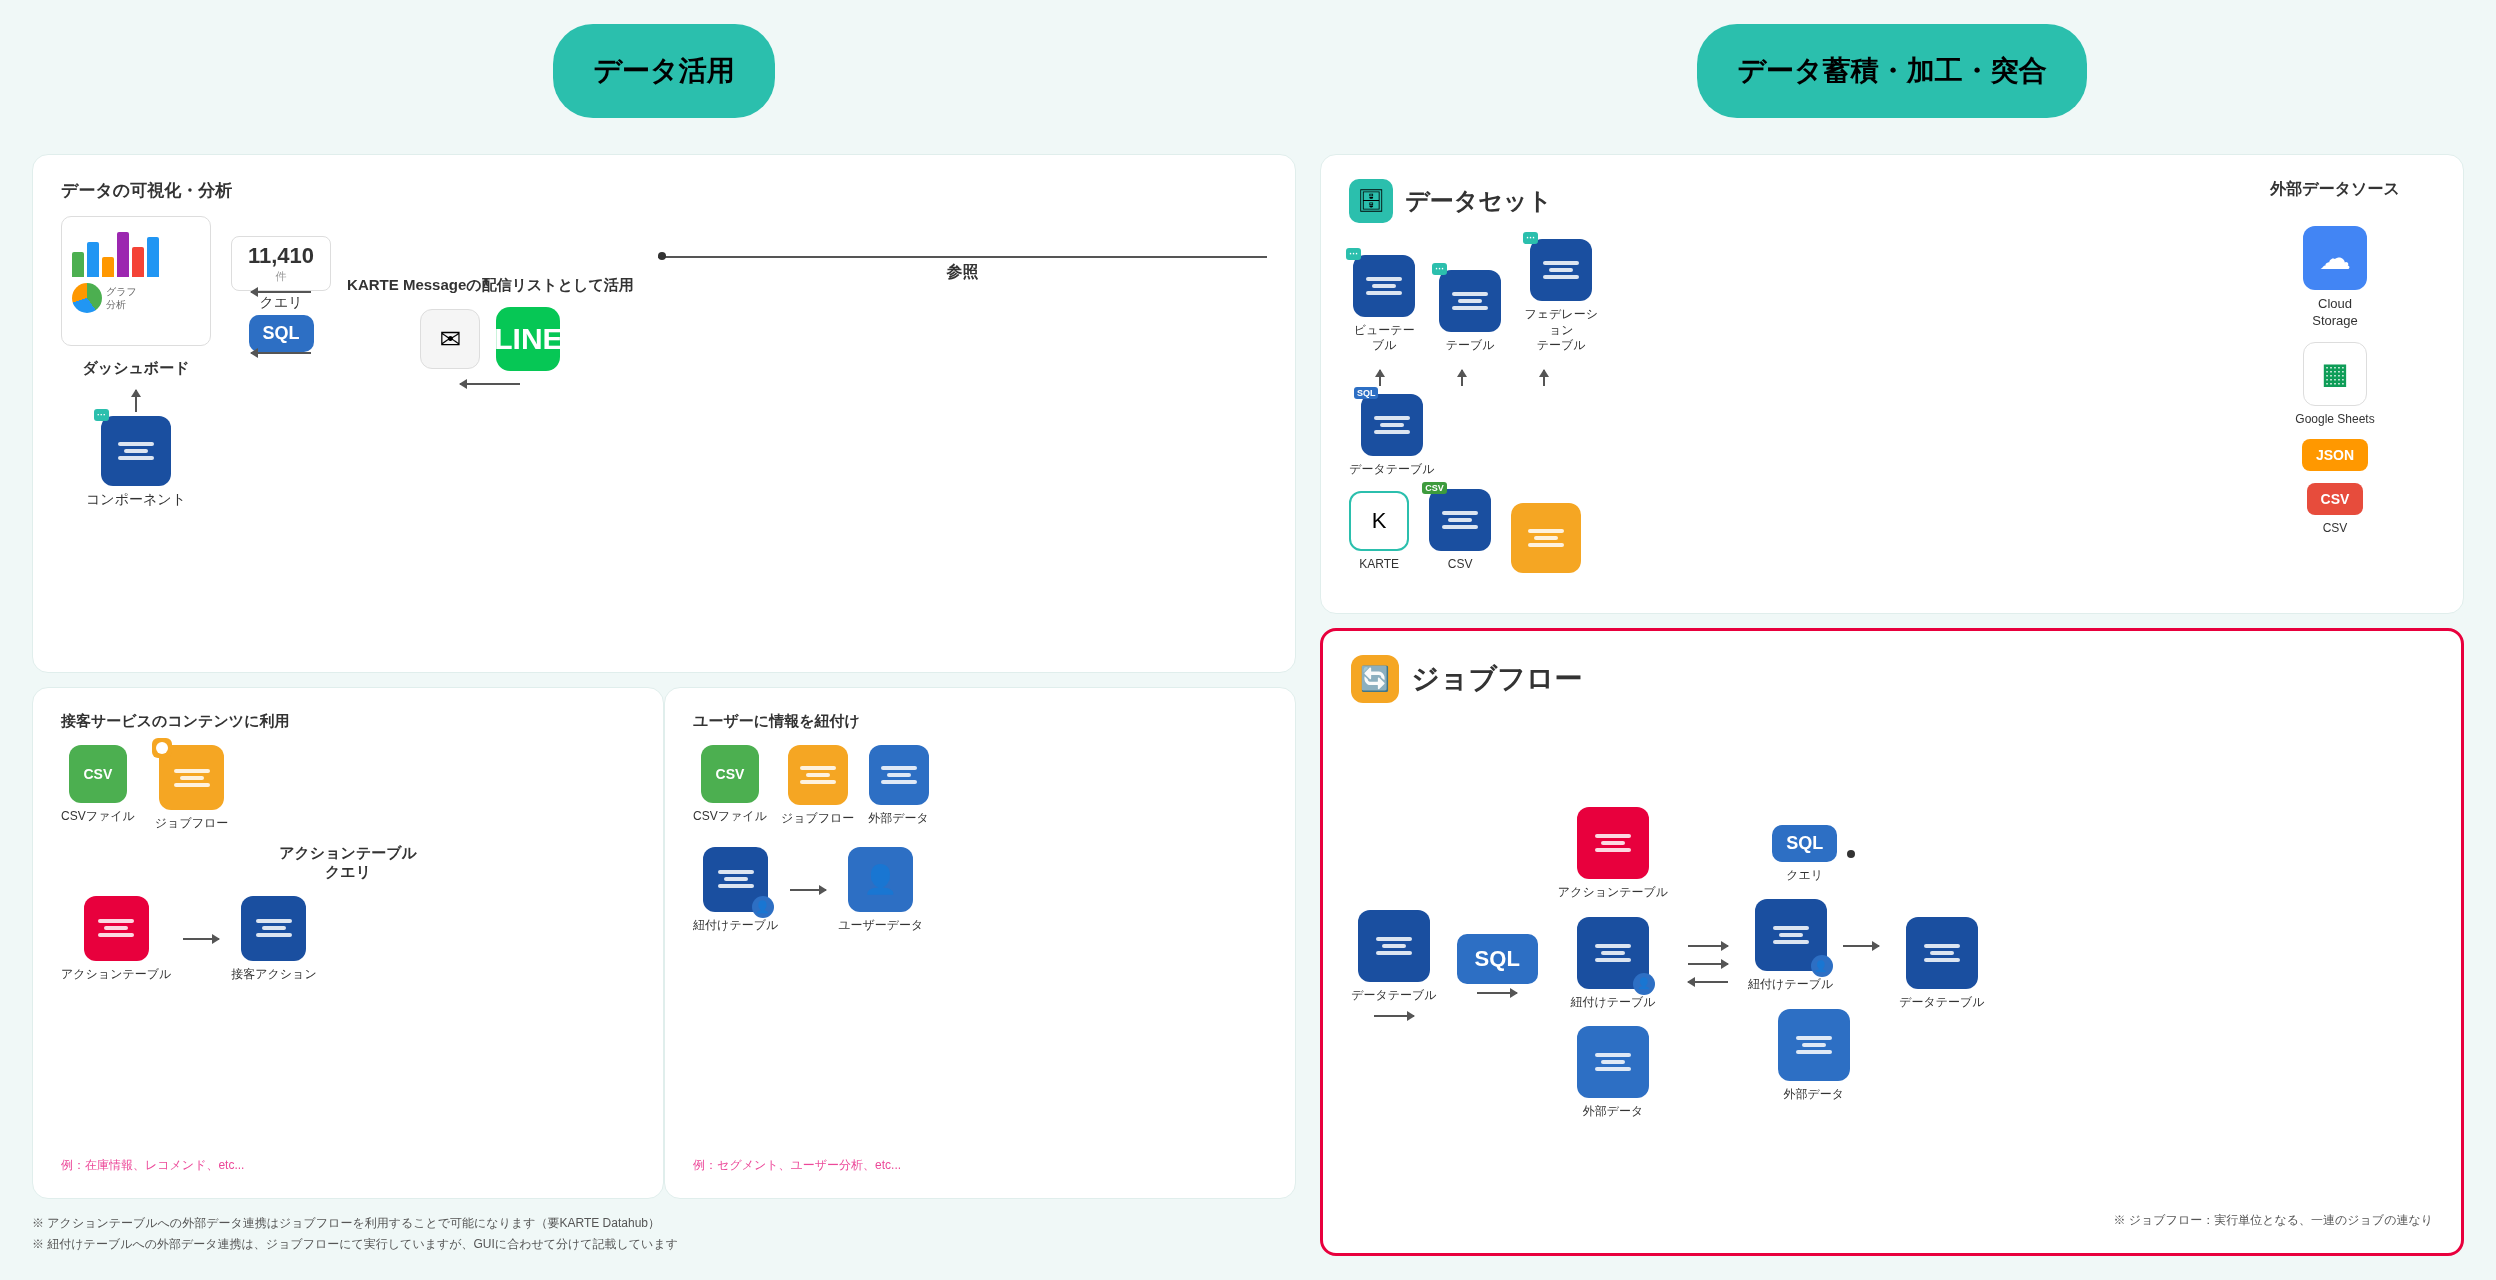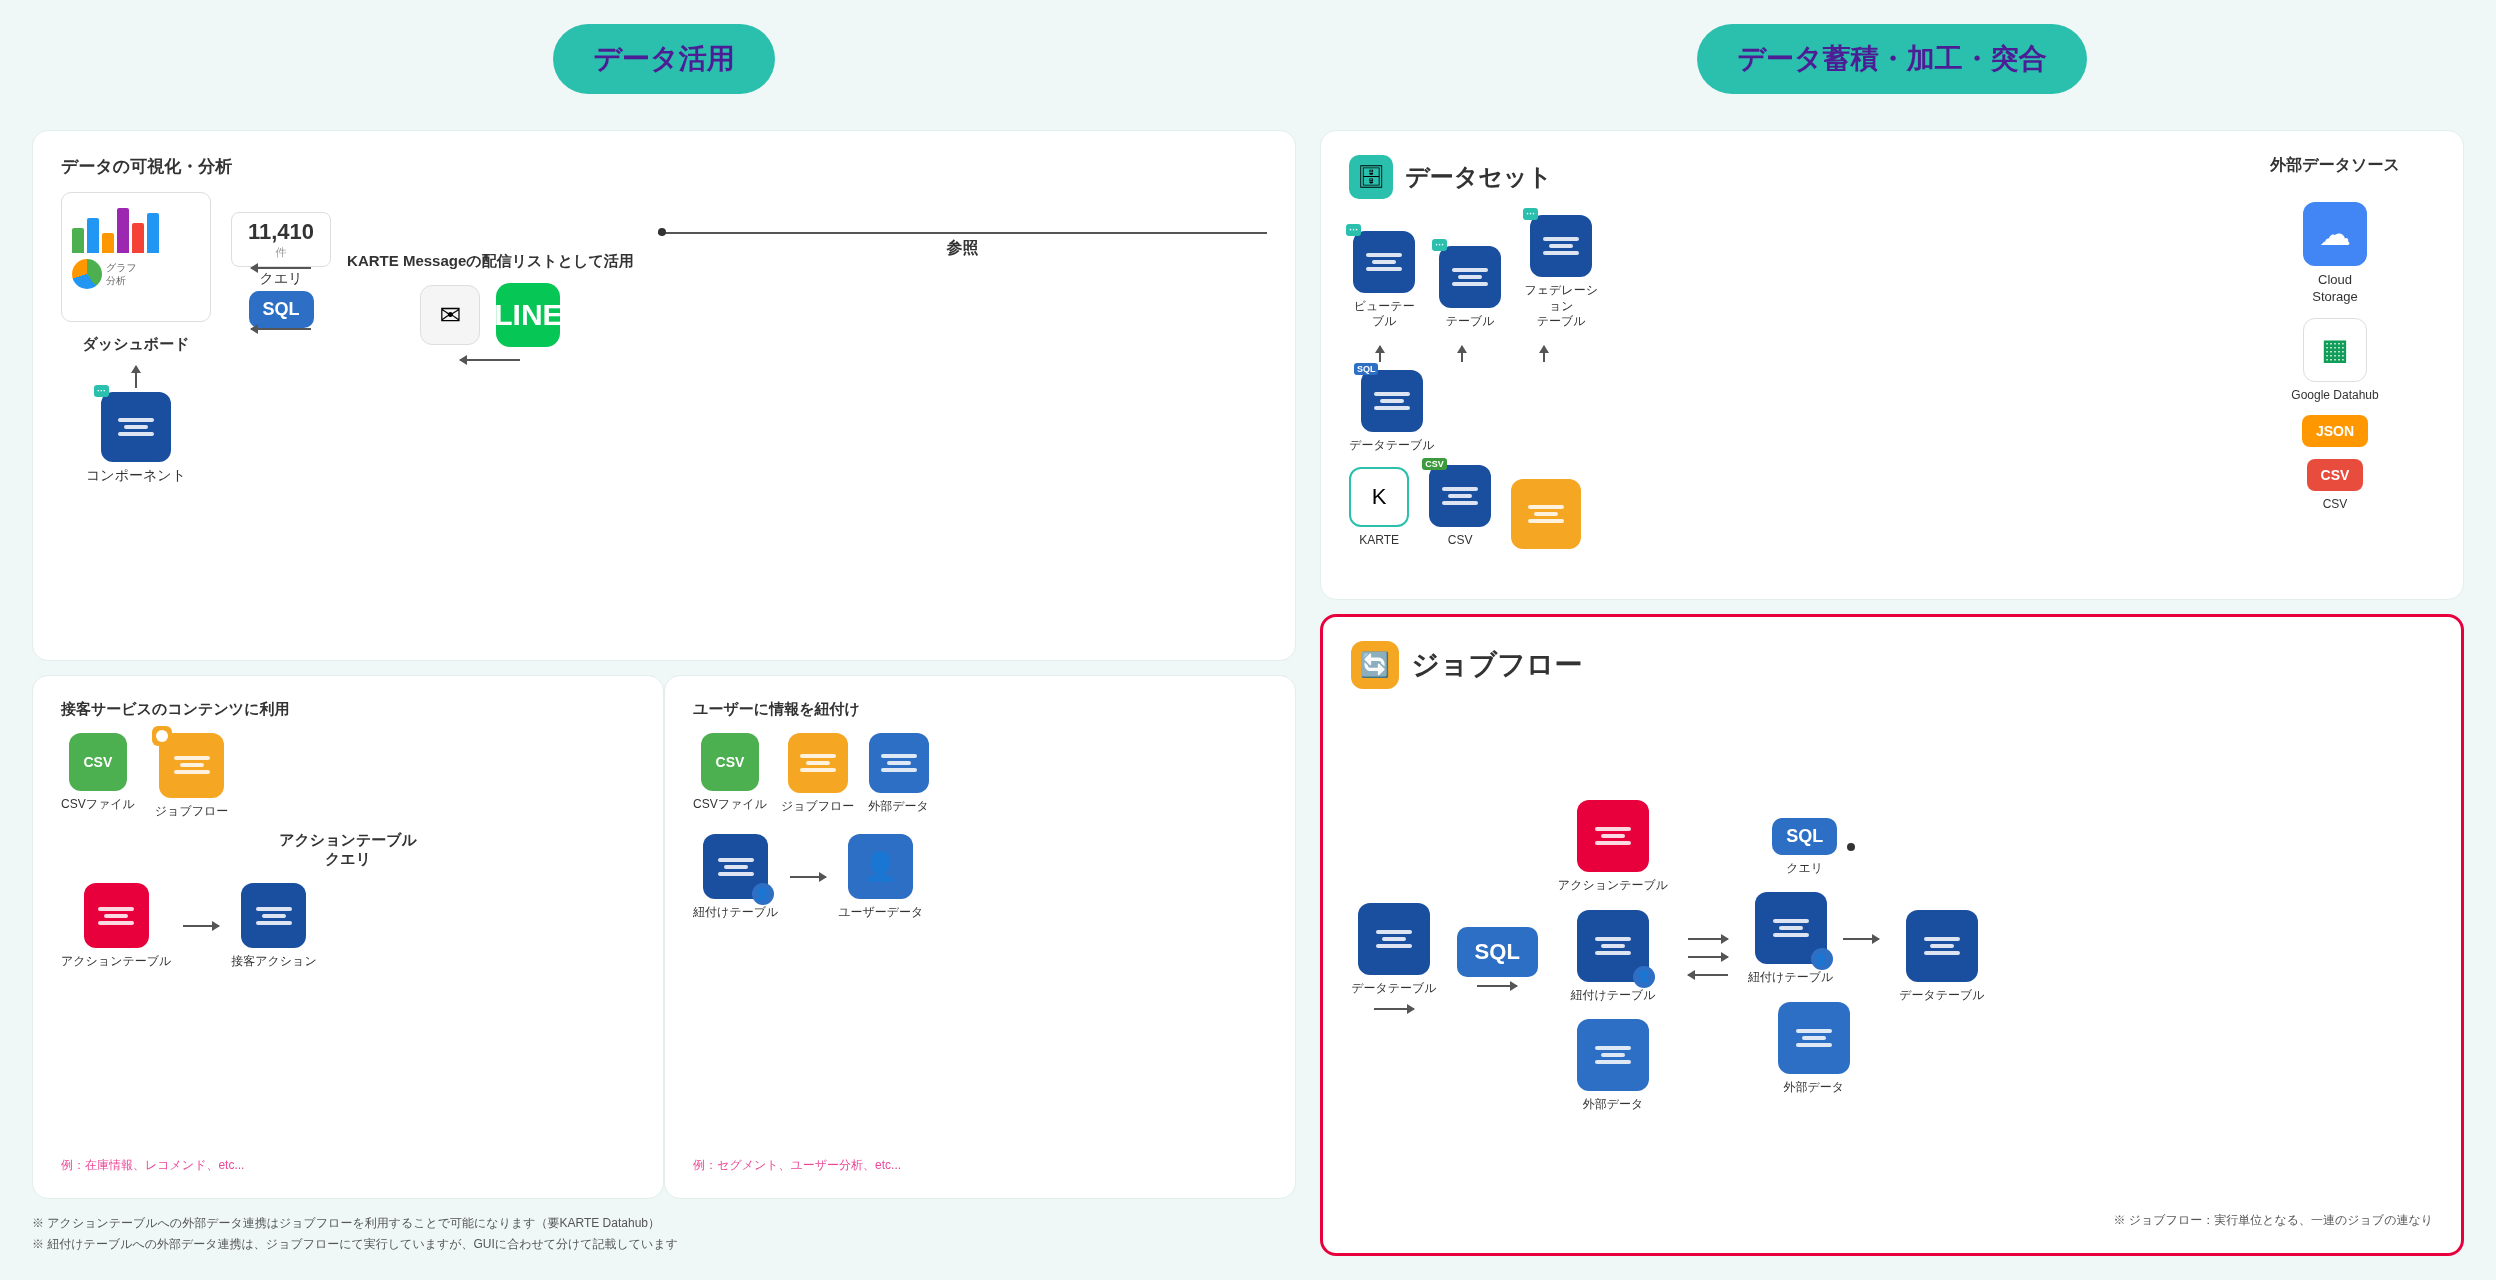--- a/index.html
+++ b/index.html
@@ -9,25 +9,25 @@
       width: 2496px;
       height: 1280px;
       overflow: hidden;
       display: flex;
       flex-direction: column;
     }
 
     .section-header-badge {
       display: inline-block;
       background: #2bbfad;
-      color: #4c1d95;
+      color: #000000;
       font-size: 28px;
       font-weight: bold;
       border-radius: 40px;
-      padding: 16px 40px;
+      padding: 28px 40px;
       text-align: center;
       margin: 0 auto 20px auto;
     }
 
     
     .sql-badge {
       background: #2d6fc4;
       color: white;
       font-weight: bold;
       font-size: 18px;
@@ -699,21 +699,21 @@
 
             <div class="cloud-icon-wrap">
               <div class="cloud-icon">☁</div>
               <div class="icon-label" style="font-size:13px; text-align:center;">Cloud<br>Storage</div>
             </div>
 
             <div class="icon-wrapper">
               <div class="sheets-icon">
                 <div style="color:#0f9d58; font-size:28px; font-weight:bold;">▦</div>
               </div>
-              <div class="icon-label" style="font-size:12px;">Google Datahub</div>
+              <div class="icon-label" style="font-size:12px;">Google Sheets</div>
             </div>
 
             <div class="icon-wrapper">
               <div style="background:#ff9800; color:white; font-weight:bold; font-size:14px; border-radius:8px; padding:8px 14px;">JSON</div>
             </div>
 
             <div class="icon-wrapper">
               <div style="background:#e74c3c; color:white; font-weight:bold; font-size:14px; border-radius:8px; padding:8px 14px;">CSV</div>
               <div class="icon-label">CSV</div>
             </div>

